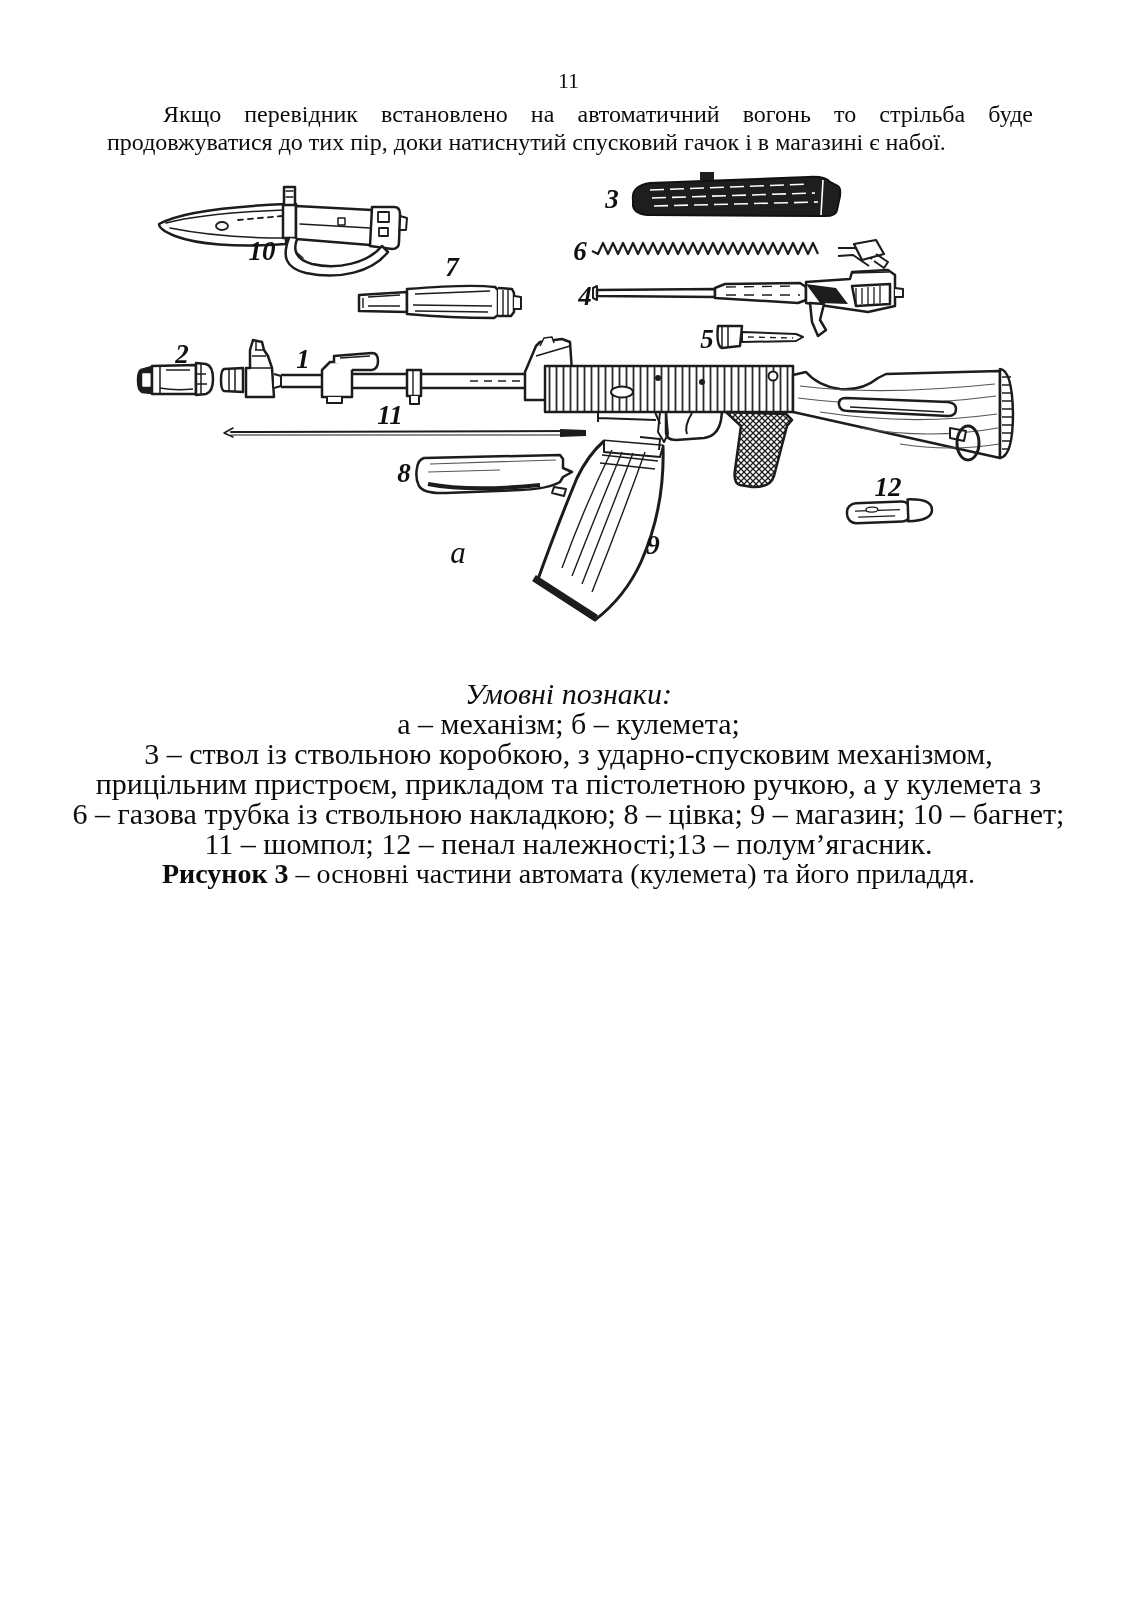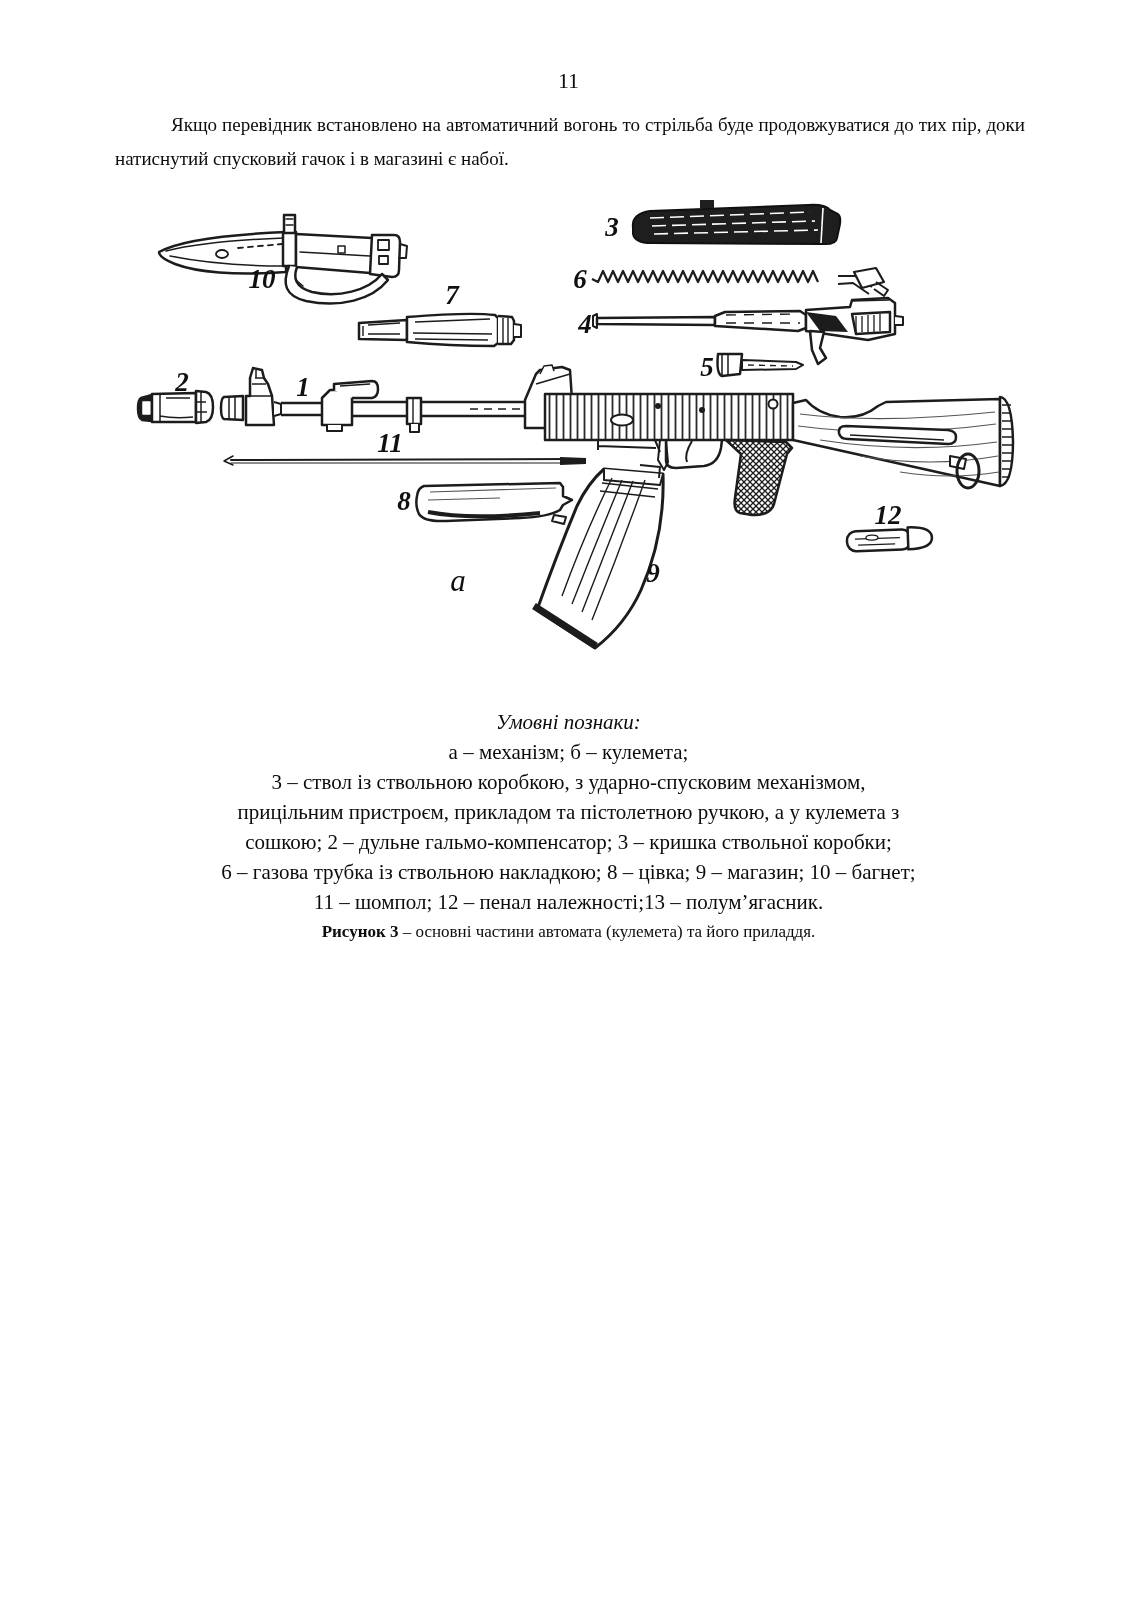--- a/index.html
+++ b/index.html
@@ -5,36 +5,36 @@
   html,body{margin:0;padding:0;}
   body{
     width:1137px;height:1615px;background:#ffffff;color:#0c0c0c;
     font-family:"Liberation Serif", serif;position:relative;overflow:hidden;
   }
   .page-number{
     text-align:center;padding-top:66px;font-size:22px;line-height:30px;
   }
   .content{margin:0 100px 0 103px;}
   p.para{
-    margin:12px;text-align:justify;text-indent:56px;
-    font-size:19px;line-height:34px;
+    margin:4px;text-align:justify;text-indent:56px;
+    font-size:24px;line-height:28px;
   }
   .para-first{margin-top:36px;}
   figure.fig{margin:0;padding:0;}
   figure.fig svg{display:block;}
   .lbl{font-family:"Liberation Serif", serif;font-style:italic;font-weight:700;
        font-size:27px;text-anchor:middle;fill:#101010;stroke:none;}
   .lbl-a{font-family:"Liberation Serif", serif;font-style:italic;font-weight:400;
        font-size:31px;text-anchor:middle;fill:#101010;stroke:none;}
   .legend{
-    text-align:center;font-size:21px;line-height:30px;margin-top:44px;
+    text-align:center;font-size:30px;line-height:30px;margin-top:44px;
   }
   .legend-title{font-style:italic;}
   .caption{
-    text-align:center;font-size:17px;line-height:30px;margin:0;font-family:Liberation Serif, serif;
+    text-align:center;font-size:28px;line-height:30px;margin:0;font-family:Liberation Serif, serif;
   }
   .caption b{font-weight:700;}
 </style>
 </head>
 <body>
 
 <div class="page-number">11</div>
 
 <div class="content">
   <p class="para para-first">Якщо перевідник встановлено на автоматичний вогонь то стрільба буде продовжуватися до тих пір, доки натиснутий спусковий гачок і в магазині є набої.</p>
@@ -212,18 +212,17 @@
 
   <text class="lbl-a" x="458" y="403">а</text>
 </svg>
 </figure>
 
 <div class="legend">
   <div class="legend-title">Умовні познаки:</div>
   <div class="legend-line">а – механізм; б – кулемета;</div>
   <div class="legend-line">3 – ствол із ствольною коробкою, з ударно-спусковим механізмом,</div>
   <div class="legend-line">прицільним пристроєм, прикладом та пістолетною ручкою, а у кулемета з</div>
-  <div class="legend-line">сошкою; 2 – дульне гальмо-компенсатор; 3 – кришка ствольної коробки;</div>
   <div class="legend-line">6 – газова трубка із ствольною накладкою; 8 – цівка; 9 – магазин; 10 – багнет;</div>
   <div class="legend-line">11 – шомпол; 12 – пенал належності;13 – полум’ягасник.</div>
 </div>
 
 <p class="caption"><b>Рисунок 3</b><span> – основні частини автомата (кулемета) та його приладдя.</span></p>
 
 </body></html>

